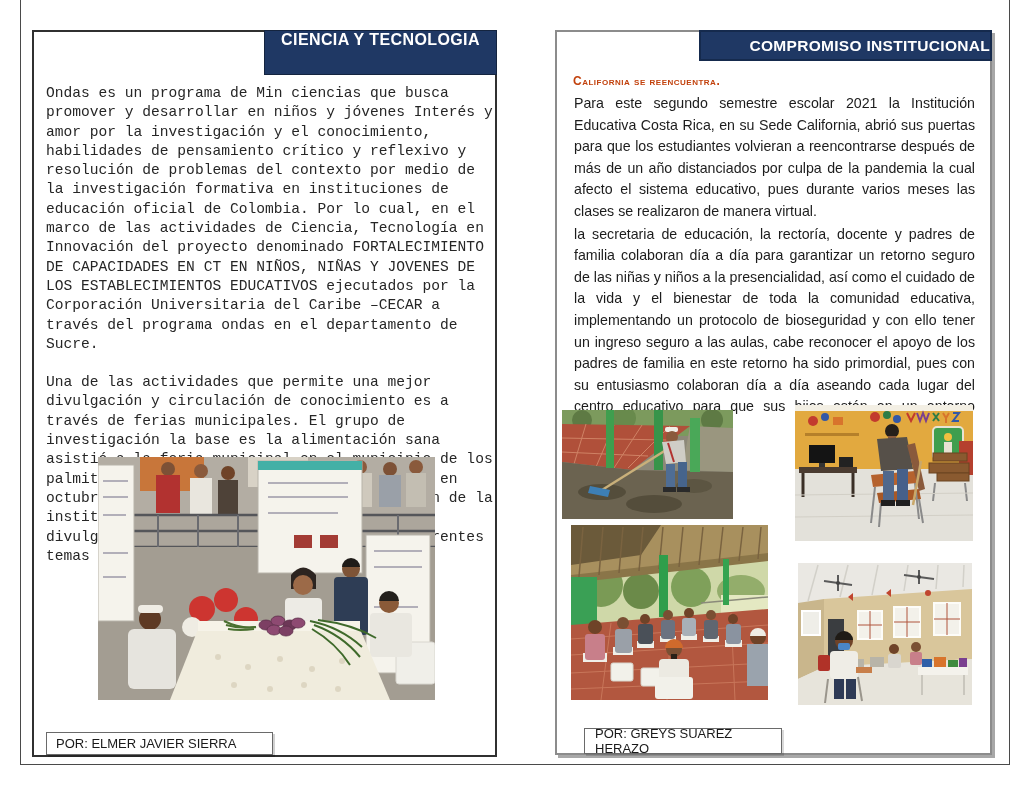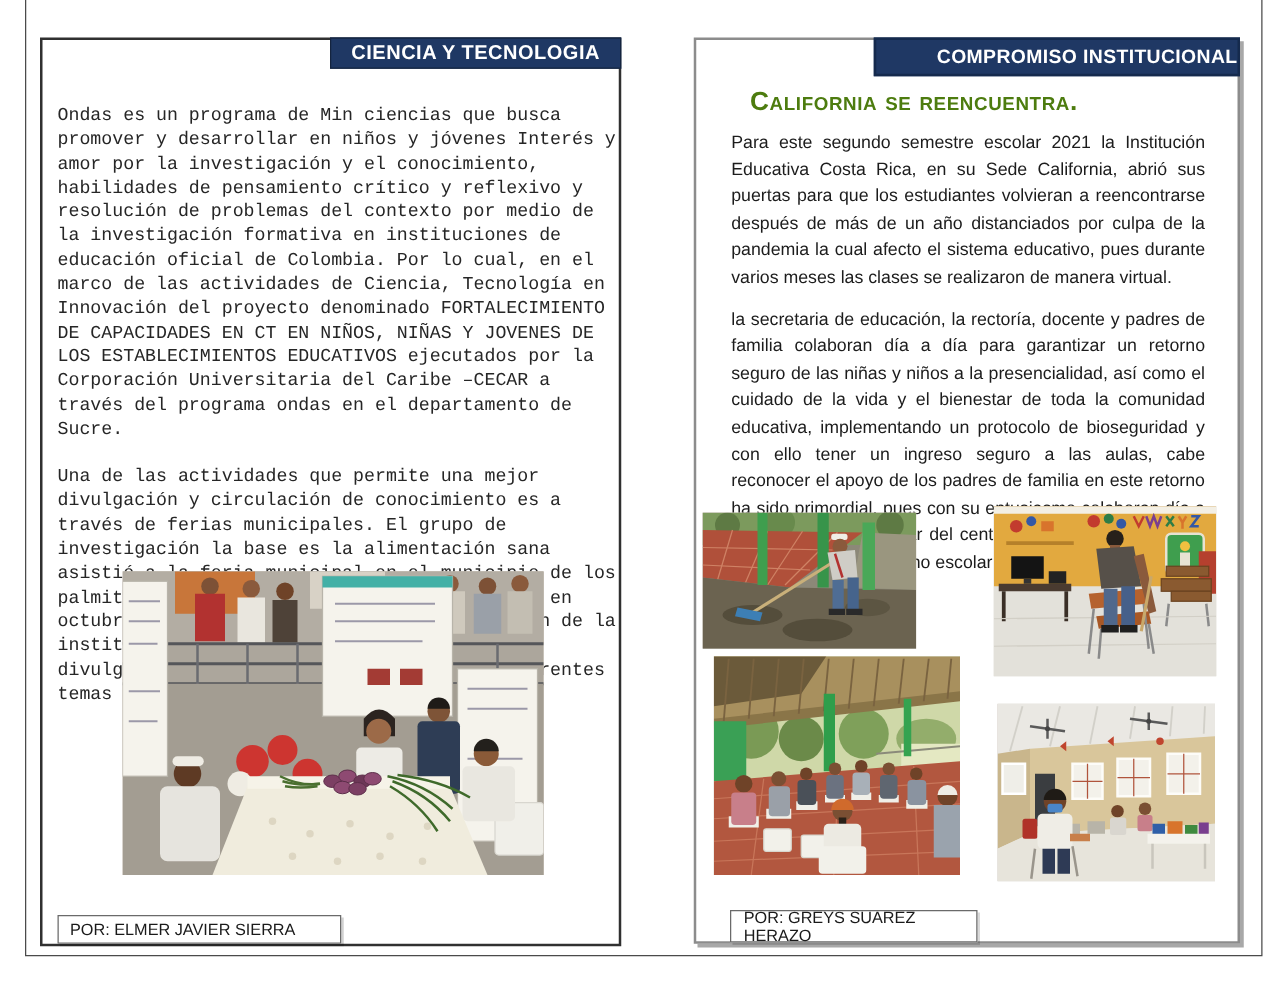--- a/index.html
+++ b/index.html
@@ -6,44 +6,44 @@
   html,body { width:1030px; height:796px; background:#ffffff; overflow:hidden;
               font-family:"Liberation Sans", sans-serif; }
   .canvas { position:absolute; left:0; top:0; width:1030px; height:796px; background:#fff; }
 
   .outer-frame { position:absolute; left:20px; top:-26px; width:990px; height:791px;
                  border:1px solid #4a4a4a; background:transparent; }
 
   
   .left-page { position:absolute; left:32px; top:30px; width:465px; height:727px;
                border:2px solid #303030; background:#fff; }
-  .banner-left { position:absolute; left:264px; top:30px; width:233px; height:25px;
+  .banner-left { position:absolute; left:264px; top:30px; width:233px; height:45px;
                  background:#1f3864; border:1px solid #14243f;
-                 display:flex; align-items:center; justify-content:center;
+                 display:flex; align-items:flex-start; justify-content:center;
                  color:#ffffff; font-weight:bold; font-size:16px; letter-spacing:.4px; }
   .left-text { position:absolute; left:46px; top:68px; width:449px;
                font-size:14.6px; line-height:19.3px; color:#262626; text-align:left; }
   .left-text p { margin:16px 0 19px 0;font-family:Liberation Mono, monospace; }
   .left-author { position:absolute; left:46px; top:732px; width:227px; height:23px;
                  background:#fff; border:1px solid #6a6a6a; box-shadow:2px 2px 0 rgba(0,0,0,.18);
                  display:flex; align-items:center; padding-left:9px;
                  font-size:13px; color:#1a1a1a;text-align:right; }
 
   
   .right-page { position:absolute; left:555px; top:30px; width:437px; height:725px;
                 border:2px solid #8c8c8c; box-shadow:3px 3px 0 #a8a8a8; background:#fff; }
   .banner-right { position:absolute; left:699px; top:30px; width:293px; height:31px;
                   background:#1f3864; border:2px solid #152a4d;
                   display:flex; align-items:center; justify-content:flex-end;
                   color:#ffffff; font-weight:bold; font-size:15.5px; letter-spacing:.3px; }
   .right-text { position:absolute; left:573px; top:71px; width:403px;
                 font-size:14.2px; line-height:21.6px; color:#1c1c1c; text-align:justify; }
-  .right-heading { font-weight:bold; font-variant:small-caps; font-size:21px;
-                   letter-spacing:.5px; color:#4d7c0f; line-height:21px;margin-left:27px; }
-  .right-text p { margin:12px; }
+  .right-heading { font-weight:bold; font-variant:small-caps; font-size:12px;
+                   letter-spacing:.5px; color:#c2410c; line-height:21px; }
+  .right-text p { margin:1px; }
   .right-author { position:absolute; left:584px; top:728px; width:198px; height:26px;
                   background:#fff; border:1px solid #6a6a6a; box-shadow:2px 2px 0 rgba(0,0,0,.15);
                   display:flex; align-items:center; padding-left:10px;
                   font-size:13px; color:#1a1a1a; }
 
   
   .photo { position:absolute; overflow:hidden; background:#cfcac0; }
   .photo svg { display:block; width:100%; height:100%; }
   .photo-fair      { left:98px;  top:457px; width:337px; height:243px; }
   .photo-mop       { left:562px; top:410px; width:171px; height:109px; }

